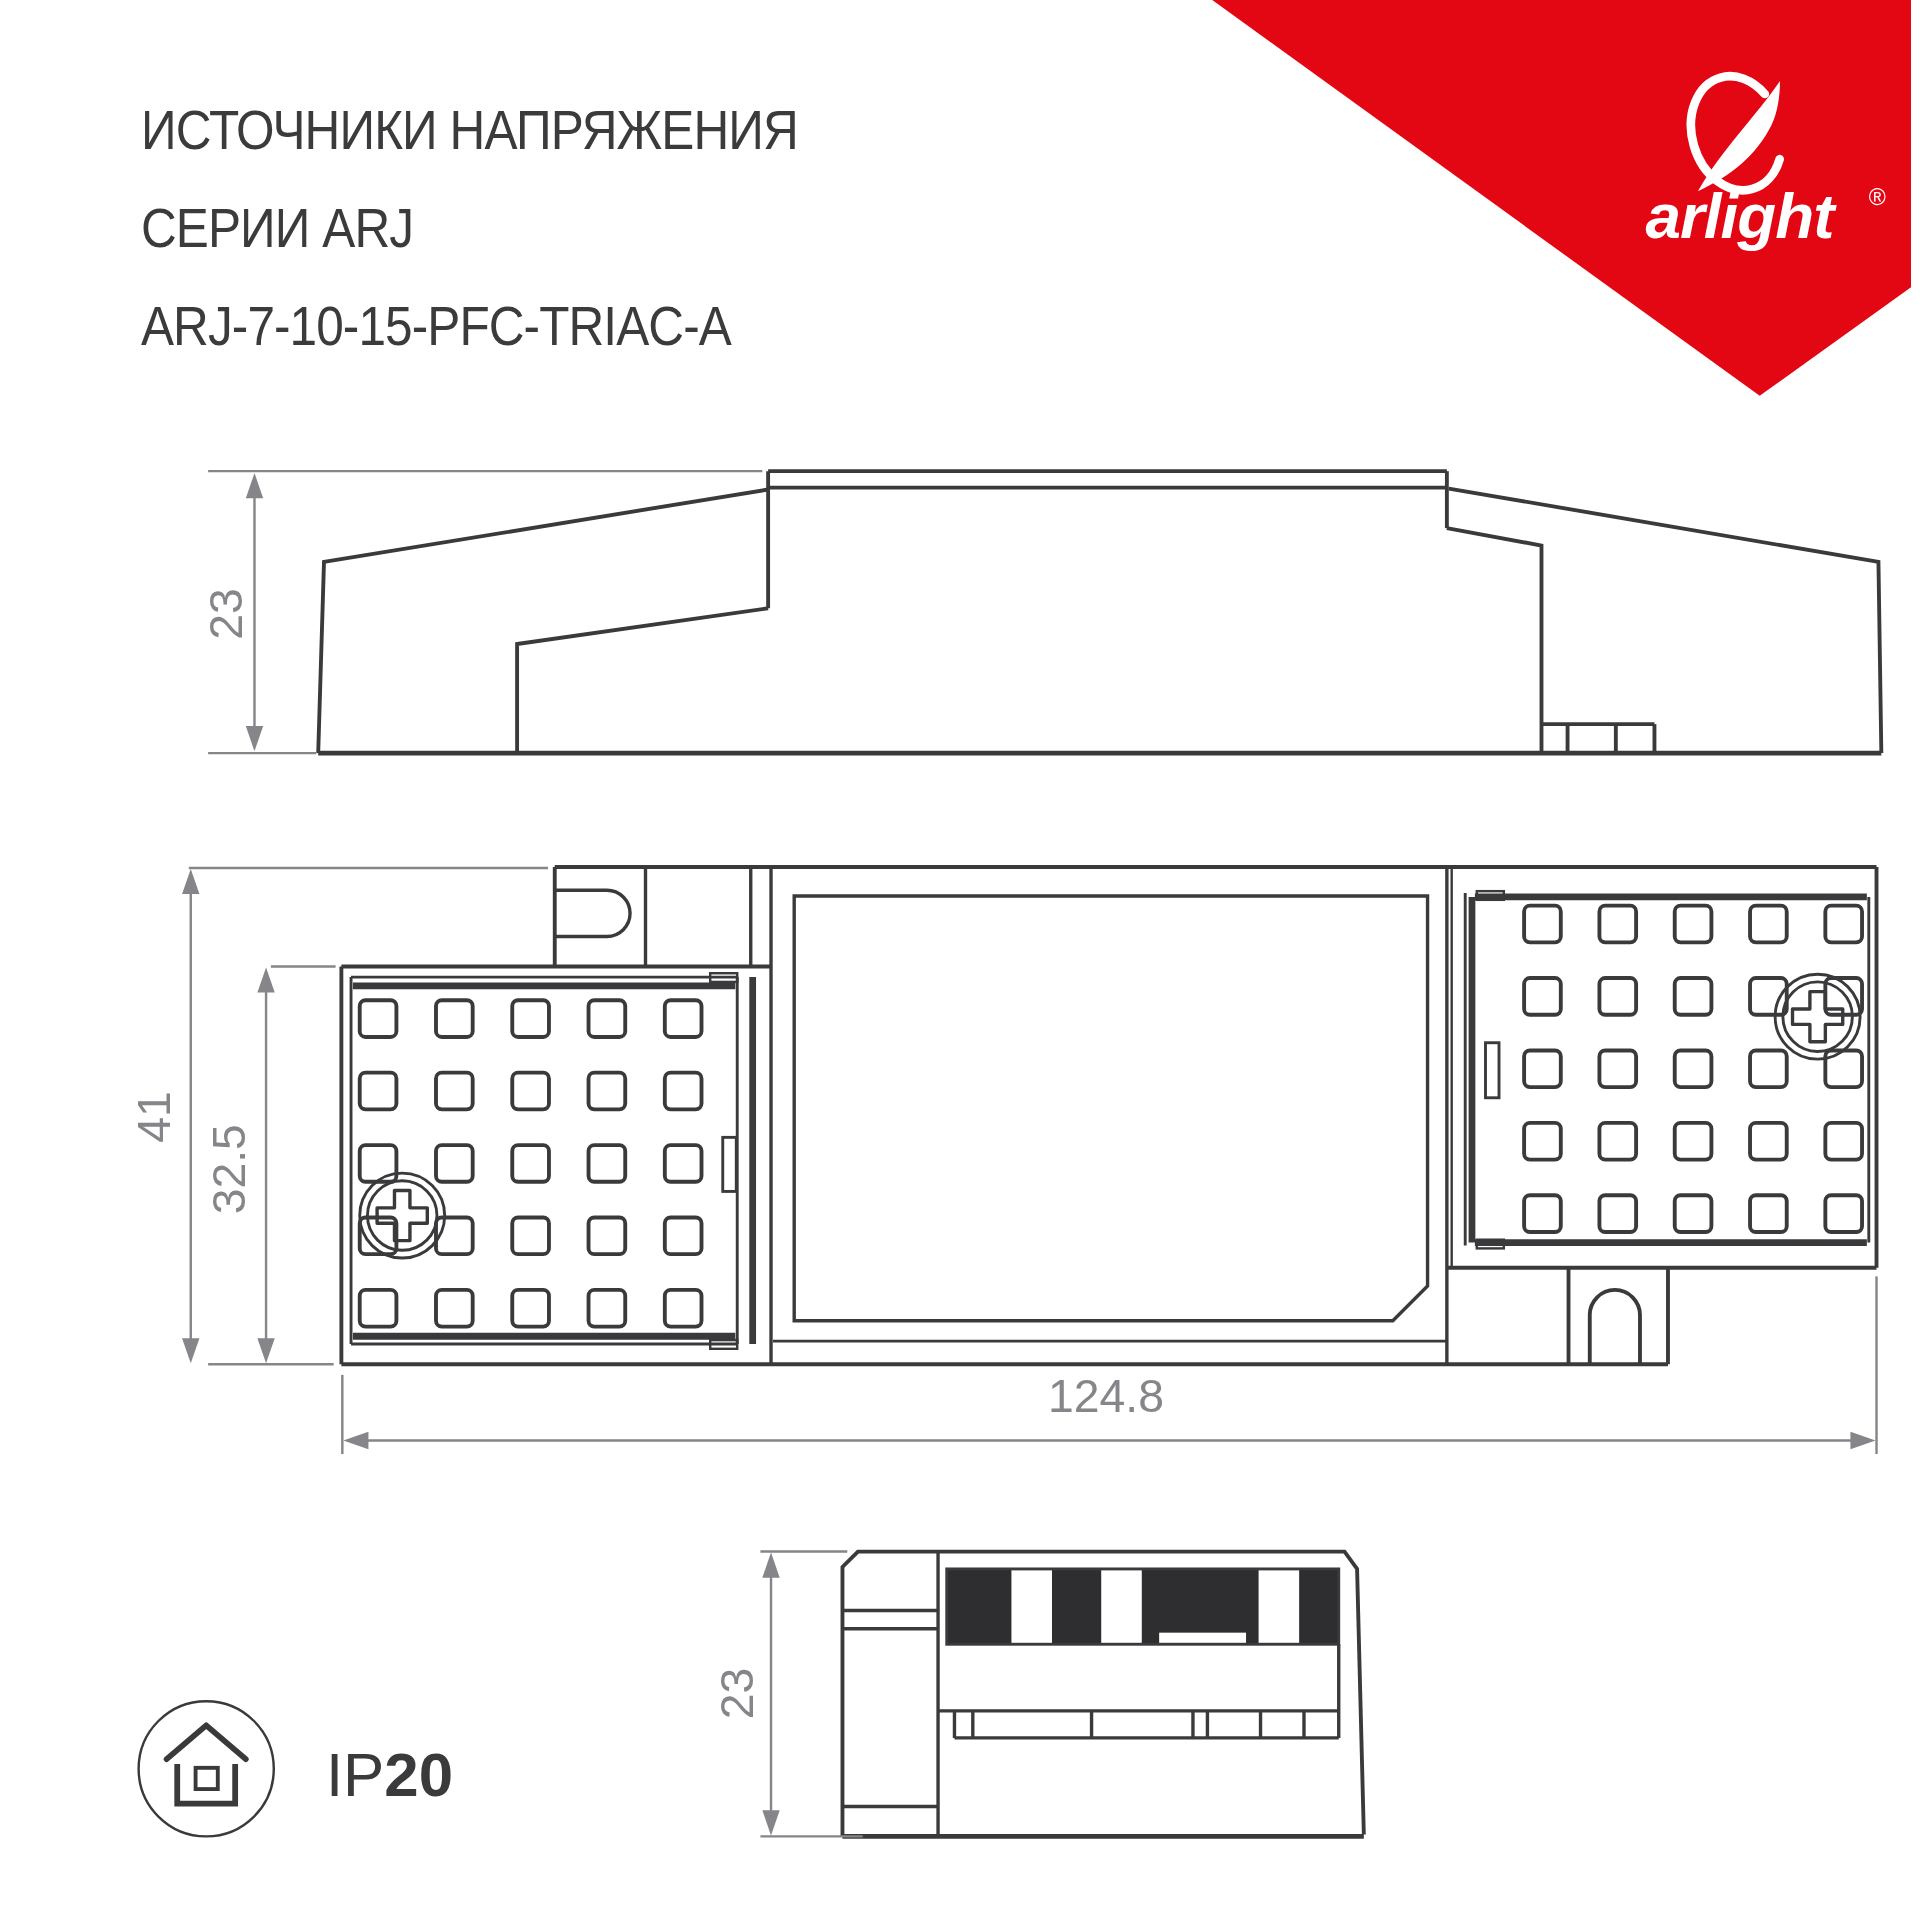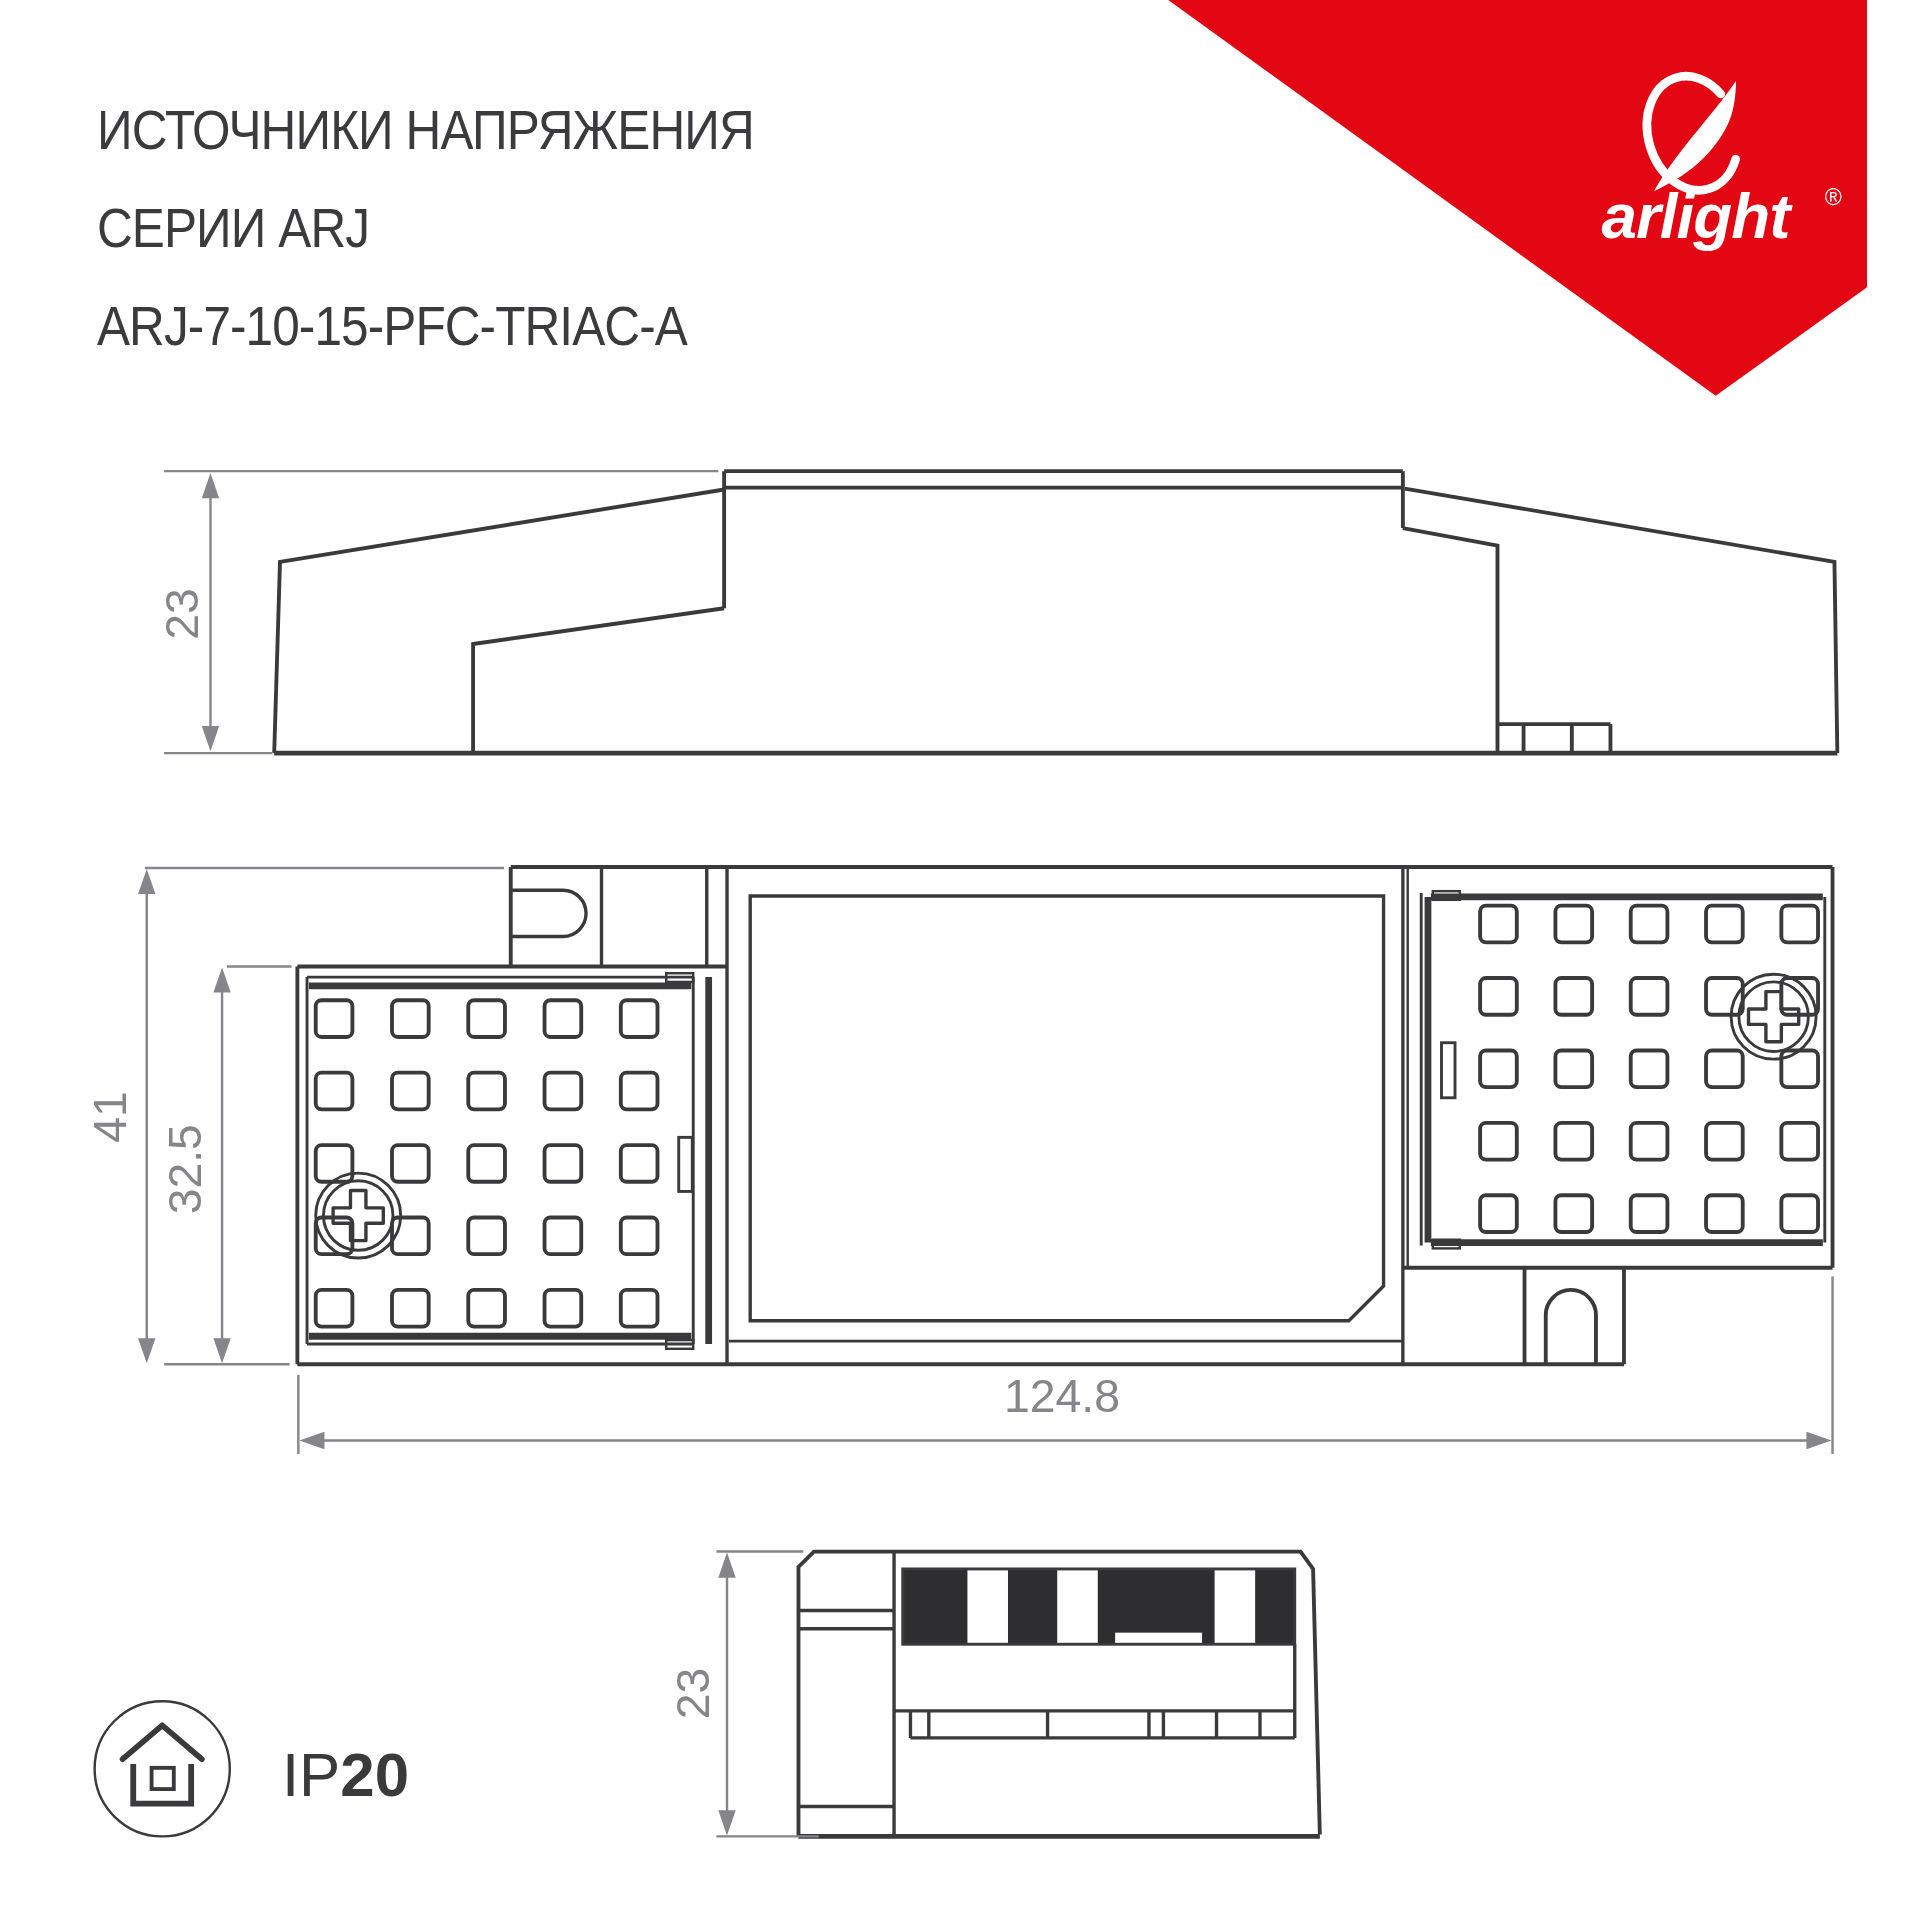--- a/index.html
+++ b/index.html
@@ -1,17 +1,17 @@
 <!DOCTYPE html>
 <html><head>
 <meta charset="utf-8">
 <style>
   html,body{margin:0;padding:0;background:#fff;}
   #canvas{position:relative;width:1867px;height:1931px;background:#fff;overflow:hidden;
-          font-family:"Liberation Sans", sans-serif;}
+          font-family:"Liberation Sans", sans-serif;margin-left:44px;}
   #title-block{position:absolute;left:97px;top:81px;color:#3b3b3d;font-size:55px;
                line-height:98px;letter-spacing:-1px;transform:scaleX(.9);
                transform-origin:left top;white-space:nowrap;font-weight:500;}
   #title-block div{height:98px;}
   svg{position:absolute;left:0;top:0;}
   .dk{stroke:#3a3a3c;fill:none;}
   .gy{stroke:#85858a;fill:none;}
   .gyf{fill:#85858a;stroke:none;}
   text.dim{fill:#85858a;font-size:48px;font-family:"Liberation Sans",sans-serif;}
   text.ip{fill:#3a3a3c;font-size:64px;font-family:"Liberation Sans",sans-serif;}

